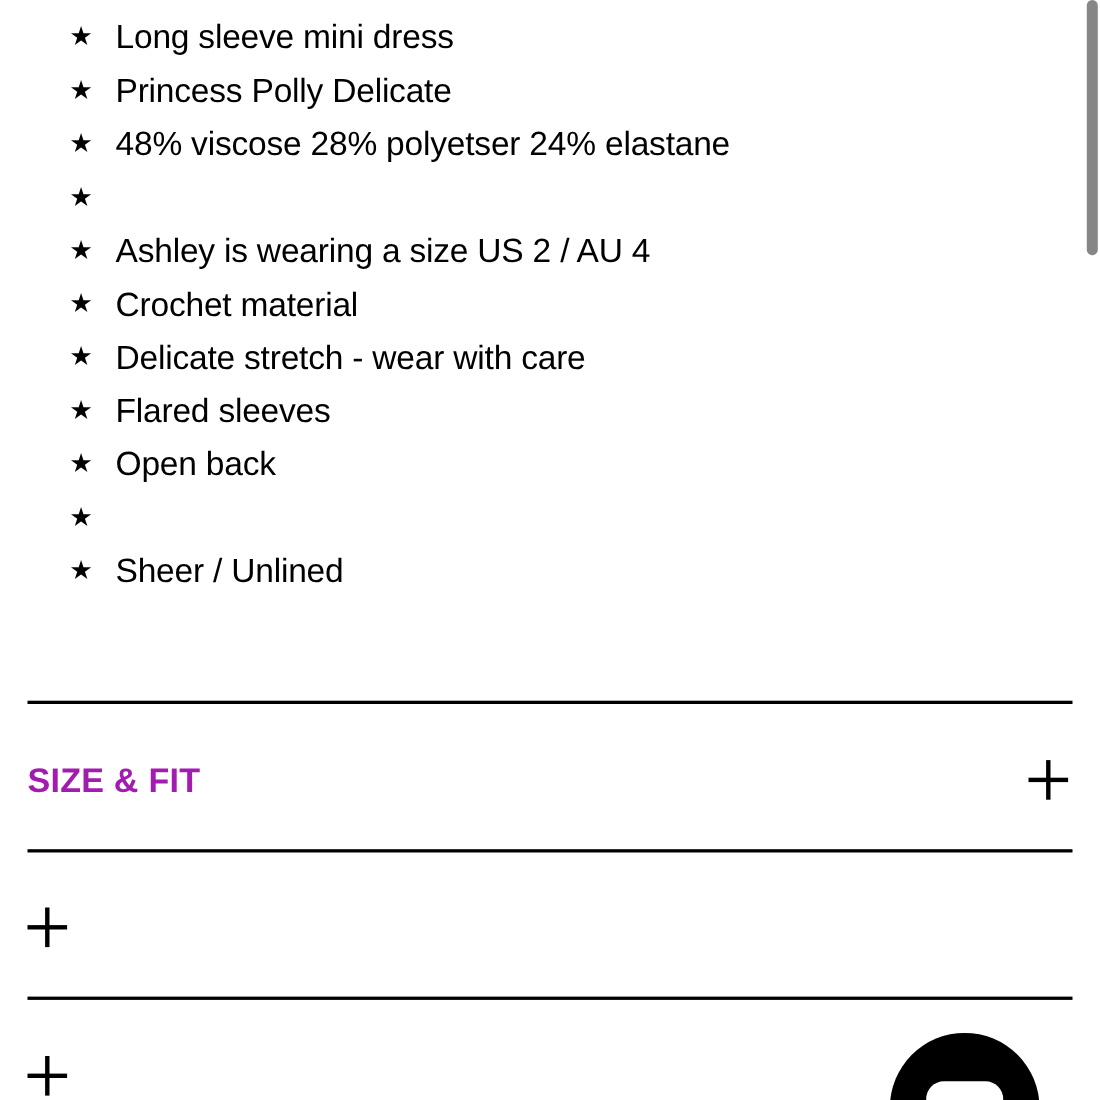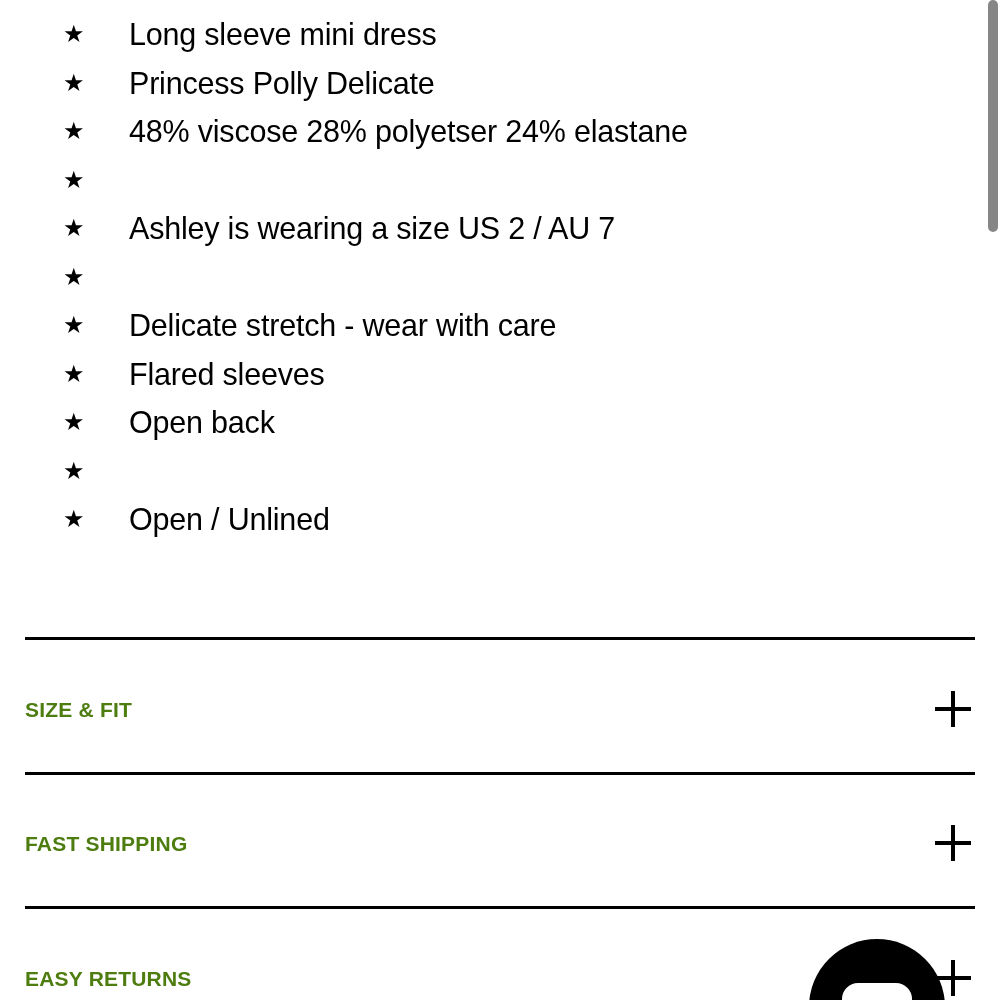--- a/index.html
+++ b/index.html
@@ -51,21 +51,20 @@
     line-height: 48.5px;
     text-align: left;
     color: #000;
   }
 
   .feature-item .feature-text {
     flex: 1 1 auto;
     display: block;
     max-width: 745px;
     padding-right: 4px;
-    margin-left: 24px;
   }
 
   
   .divider {
     position: absolute;
     left: 25px;
     width: 950px;
     height: 3px;
     background: #000000;
   }
@@ -82,24 +81,24 @@
     display: flex;
     align-items: center;
     justify-content: space-between;
     cursor: pointer;
   }
   .accordion-row.r1 { top: 681px; }
   .accordion-row.r2 { top: 815px; }
   .accordion-row.r3 { top: 950px; }
 
   .accordion-title {
-    font-size: 21px;
+    font-size: 31px;
     font-weight: 700;
     letter-spacing: 0.2px;
-    color: #4d7c0f;
+    color: #a21caf;
     line-height: 1;
     white-space: nowrap;
   }
 
   .plus-icon {
     position: relative;
     width: 36px;
     height: 36px;
     flex: 0 0 auto;
     margin-right: 4px;
@@ -191,25 +190,26 @@
       <span class="bullet-star">★</span>
       <span class="feature-text">48% viscose 28% polyetser 24% elastane</span>
     </li>
 
     <li class="feature-item">
       <span class="bullet-star">★</span>
     </li>
 
     <li class="feature-item">
       <span class="bullet-star">★</span>
-      <span class="feature-text">Ashley is wearing a size US 2 / AU 7</span>
-    </li>
-
-    <li class="feature-item">
-      <span class="bullet-star">★</span>
+      <span class="feature-text">Ashley is wearing a size US 2 / AU 4</span>
+    </li>
+
+    <li class="feature-item">
+      <span class="bullet-star">★</span>
+      <span class="feature-text">Crochet material</span>
     </li>
 
     <li class="feature-item">
       <span class="bullet-star">★</span>
       <span class="feature-text">Delicate stretch - wear with care</span>
     </li>
 
     <li class="feature-item">
       <span class="bullet-star">★</span>
       <span class="feature-text">Flared sleeves</span>
@@ -219,41 +219,39 @@
       <span class="bullet-star">★</span>
       <span class="feature-text">Open back</span>
     </li>
 
     <li class="feature-item">
       <span class="bullet-star">★</span>
     </li>
 
     <li class="feature-item">
       <span class="bullet-star">★</span>
-      <span class="feature-text">Open / Unlined</span>
+      <span class="feature-text">Sheer / Unlined</span>
     </li>
 
   </ul>
 
   <div class="divider d1"></div>
   <div class="divider d2"></div>
   <div class="divider d3"></div>
 
   <div class="accordion-row r1">
     <span class="accordion-title">SIZE &amp; FIT</span>
     <span class="plus-icon"></span>
   </div>
 
   <div class="accordion-row r2">
-    <span class="accordion-title">FAST SHIPPING</span>
     <span class="plus-icon"></span>
   </div>
 
   <div class="accordion-row r3">
-    <span class="accordion-title">EASY RETURNS</span>
     <span class="plus-icon"></span>
   </div>
 
   <div class="chat-widget">
     <span class="chat-bubble-icon"></span>
   </div>
 
   <div class="scrollbar-track">
     <div class="scrollbar-thumb"></div>
   </div>

